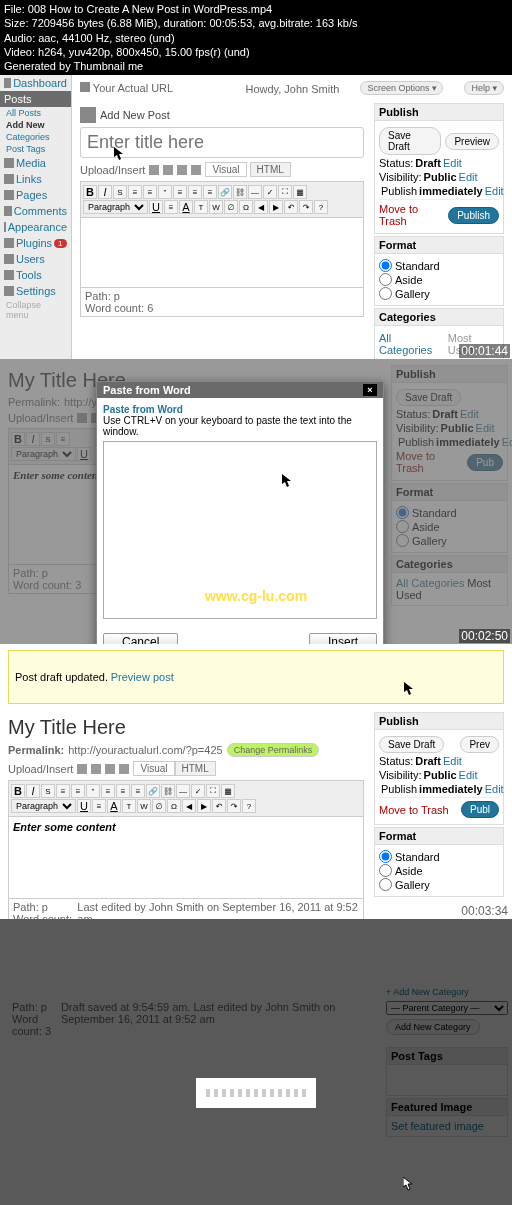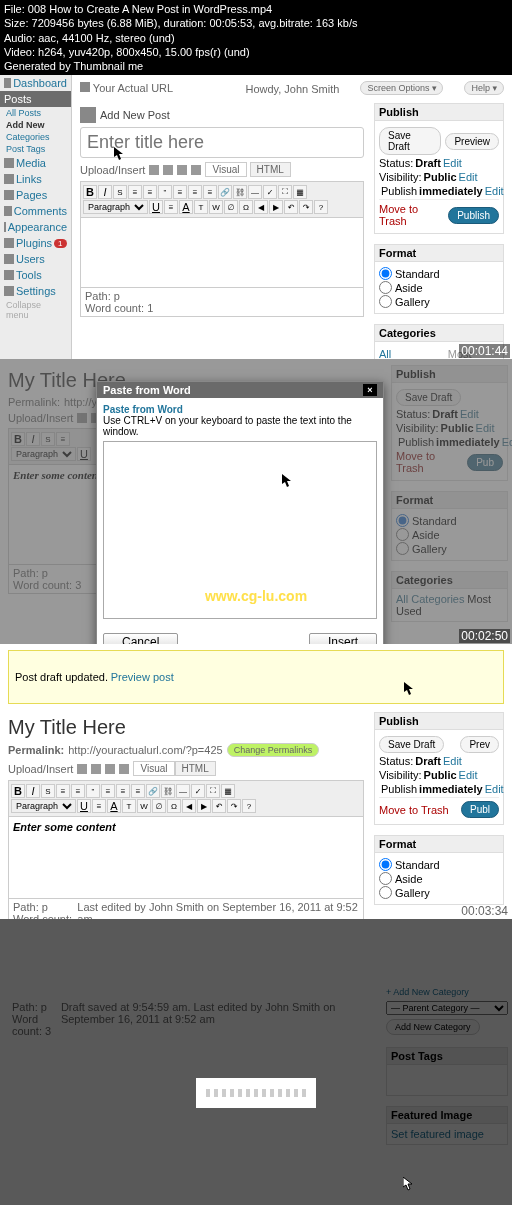--- a/index.html
+++ b/index.html
@@ -26,21 +26,21 @@
 .upload .ic{width:10px;height:10px;background:#999;display:inline-block}
 .tabs{float:right}
 .tab{display:inline-block;border:1px solid #ccc;padding:1px 6px;font-size:10px;background:#f1f1f1}
 .tab.act{background:#fff}
 .toolbar{background:#eee;border:1px solid #ccc;padding:2px;margin-top:2px}
 .tb-row{display:flex;gap:1px;flex-wrap:wrap;margin:1px 0}
 .tb-btn{width:14px;height:14px;background:#f5f5f5;border:1px solid #ccc;font-size:8px;display:flex;align-items:center;justify-content:center}
 .tb-sel{height:14px;font-size:9px;border:1px solid #ccc}
 .editor{border:1px solid #ccc;border-top:0;height:70px;padding:4px;background:#fff}
 .footer{border:1px solid #ccc;border-top:0;padding:2px 4px;font-size:9px;color:#666;display:flex;justify-content:space-between}
-.box{border:1px solid #ddd;margin-bottom:10px;background:#fff}
+.box{border:1px solid #ddd;margin-bottom:2px;background:#fff}
 .box-h{background:#eee;padding:2px 4px;font-size:11px;font-weight:bold;border-bottom:1px solid #ddd}
 .box-b{padding:4px;font-size:10px}
 .btn{background:#f5f5f5;border:1px solid #ccc;border-radius:10px;padding:2px 8px;font-size:10px}
 .btn-pri{background:#21759b;color:#fff;border-color:#1a5a7a}
 .row{display:flex;align-items:center;gap:2px;margin:2px 0}
 .link{color:#21759b}
 .trash{color:#a00}
 .radio{display:flex;align-items:center;gap:3px;margin:1px 0}
 .ts{position:absolute;bottom:1px;right:2px;color:#fff;font-size:12px;background:rgba(0,0,0,.5);padding:0 2px}
 .s2{height:285px;position:relative;background:#fff}
@@ -201,21 +201,21 @@
             <span class="tb-btn">▶</span>
             <span class="tb-btn">↶</span>
             <span class="tb-btn">↷</span>
             <span class="tb-btn">?</span>
           </div>
         </div>
         <div class="editor"></div>
         <div class="footer">
           <div>
               <div>Path: p</div>
-              <div>Word count: 1</div>
+              <div>Word count: 6</div>
             </div>
         </div>
       </div>
       <div class="colr">
         <div class="box">
           <div class="box-h">Publish</div>
           <div class="box-b">
             <div class="row">
                 <span class="btn">Save Draft</span>
                 <span style="flex:1"></span>

